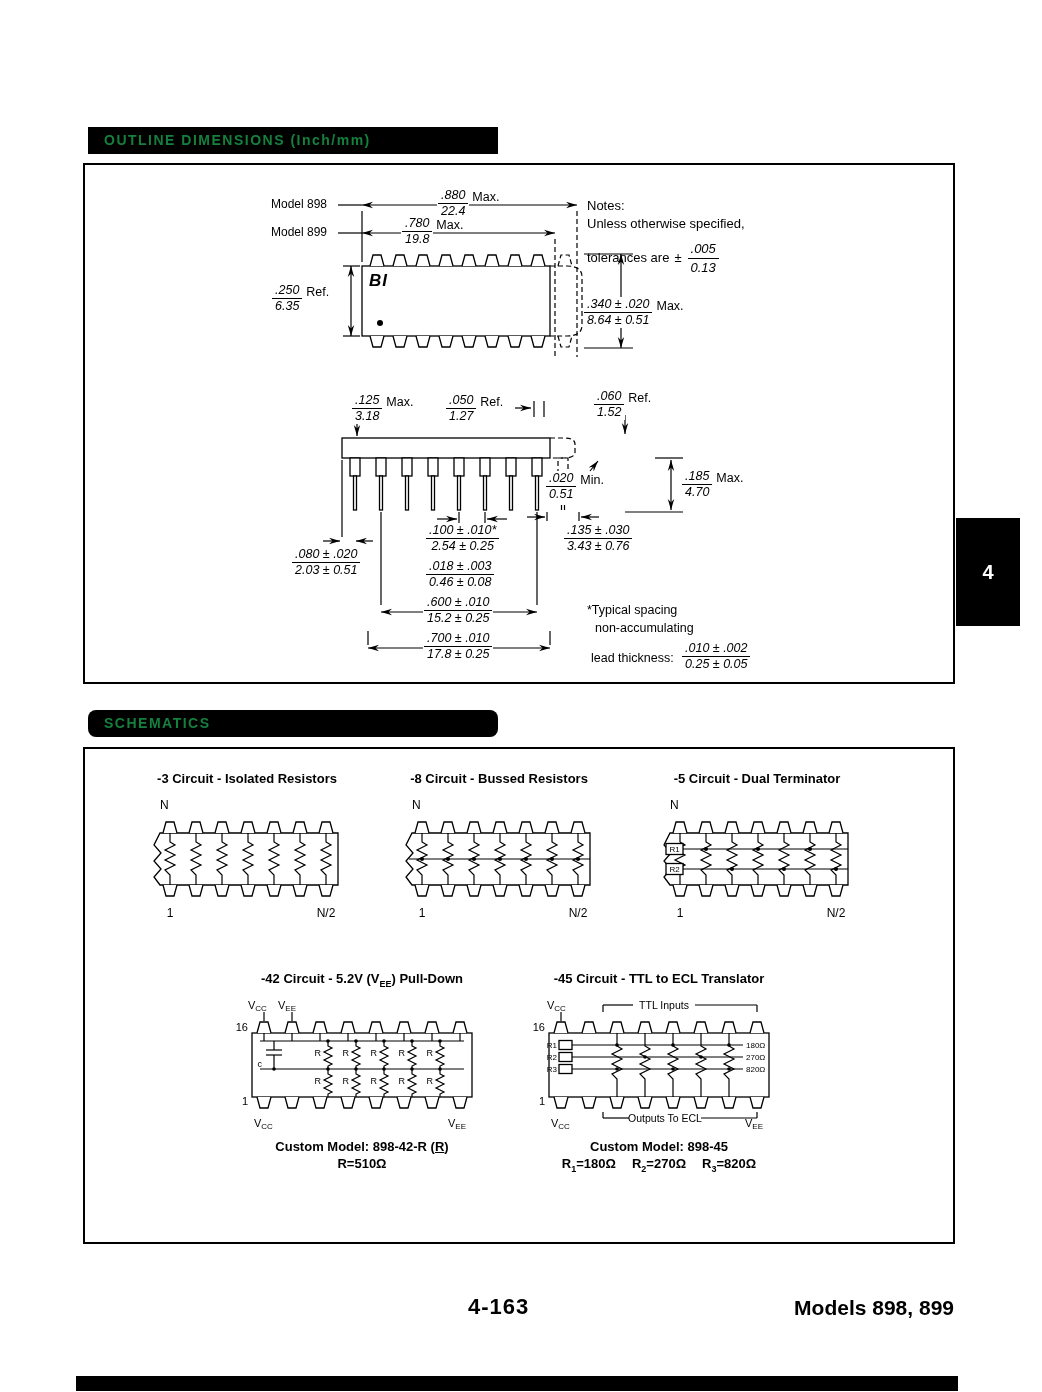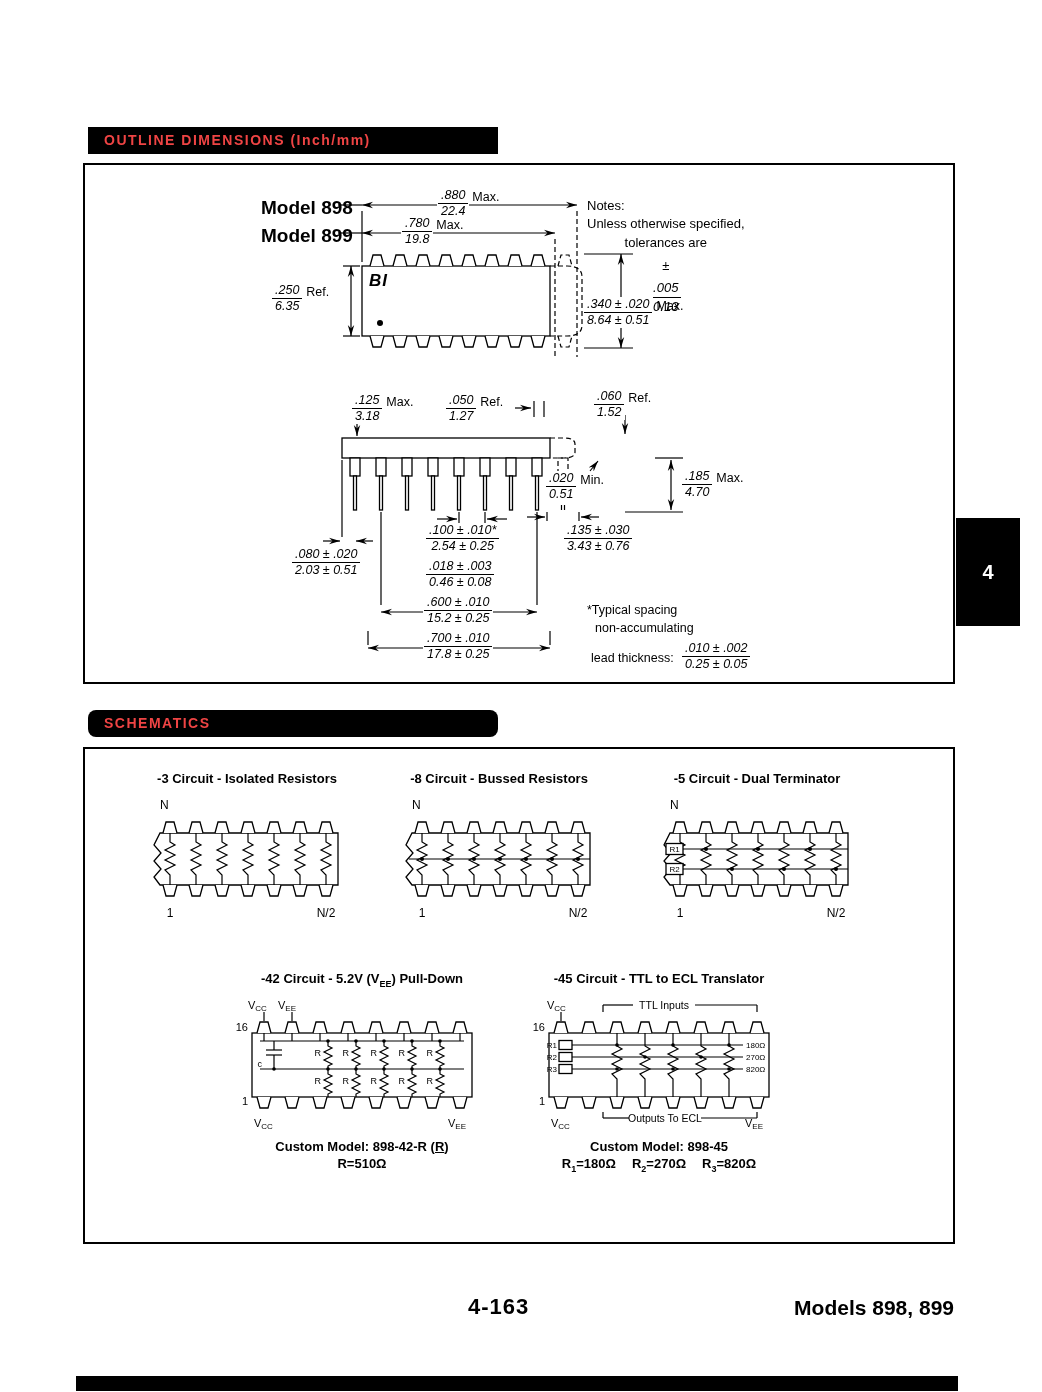--- a/index.html
+++ b/index.html
@@ -1,34 +1,34 @@
 <!DOCTYPE html>
 <html><head>
 <meta charset="utf-8">
 <style>
   html,body{margin:0;padding:0;background:#e8e8e8;}
   .page{position:relative;width:1042px;height:1392px;background:#fff;margin:0 auto;
         font-family:"Liberation Sans",sans-serif;color:#000;overflow:hidden;}
-  .section-bar{position:absolute;background:#000;color:#ef4444;font-weight:bold;
+  .section-bar{position:absolute;background:#000;color:#15803d;font-weight:bold;
         font-size:14px;letter-spacing:1.5px;line-height:27px;padding-left:16px;box-sizing:border-box;}
   .bar1{left:88px;top:127px;width:410px;height:27px;}
   .bar2{left:88px;top:710px;width:410px;height:27px;border-radius:8px;}
   .panel{position:absolute;border:2px solid #000;background:#fff;}
   .outline-box{left:83px;top:163px;width:868px;height:517px;font-size:12.5px;}
   .schem-box{left:83px;top:747px;width:868px;height:493px;}
   .tab4{position:absolute;left:956px;top:518px;width:64px;height:108px;background:#000;color:#fff;
         display:flex;align-items:center;justify-content:center;font-weight:bold;font-size:20px;}
   .dim{position:absolute;display:flex;align-items:flex-start;gap:3px;font-size:12.5px;line-height:1.2;white-space:nowrap;}
   .frac{display:inline-block;text-align:center;background:#fff;padding:0 1px;font-style:italic;}
   .frac .fi{display:block;border-bottom:1.4px solid #000;padding:0 3px;}
   .frac .fm{display:block;padding:0 3px;}
   .sfx{margin-top:2px;}
-  .mlabel{position:absolute;font-weight:bold;font-size:19px;width:76px;text-align:center;white-space:nowrap;}
+  .mlabel{position:absolute;font-weight:normal;font-size:12px;width:76px;text-align:center;white-space:nowrap;}
   .notes{position:absolute;font-size:13px;line-height:1.35;}
-  .nrow{display:flex;align-items:center;gap:5px;margin-top:2px;flex-direction:column;}
+  .nrow{display:flex;align-items:center;gap:5px;margin-top:8px;}
   .chip-logo{position:absolute;font-weight:bold;font-style:italic;font-size:17px;letter-spacing:1px;}
   .fn{position:absolute;font-size:12.5px;white-space:nowrap;}
   svg{overflow:visible;}
   svg text{fill:#000;font-family:"Liberation Sans",sans-serif;}
   .ln{fill:none;stroke:#000;stroke-width:1.2;}
   .lw{fill:#fff;stroke:#000;stroke-width:1.3;}
   .dsh{stroke-dasharray:5 3;}
   .dot{fill:#000;stroke:none;}
   
   .schem{position:absolute;width:214px;}

